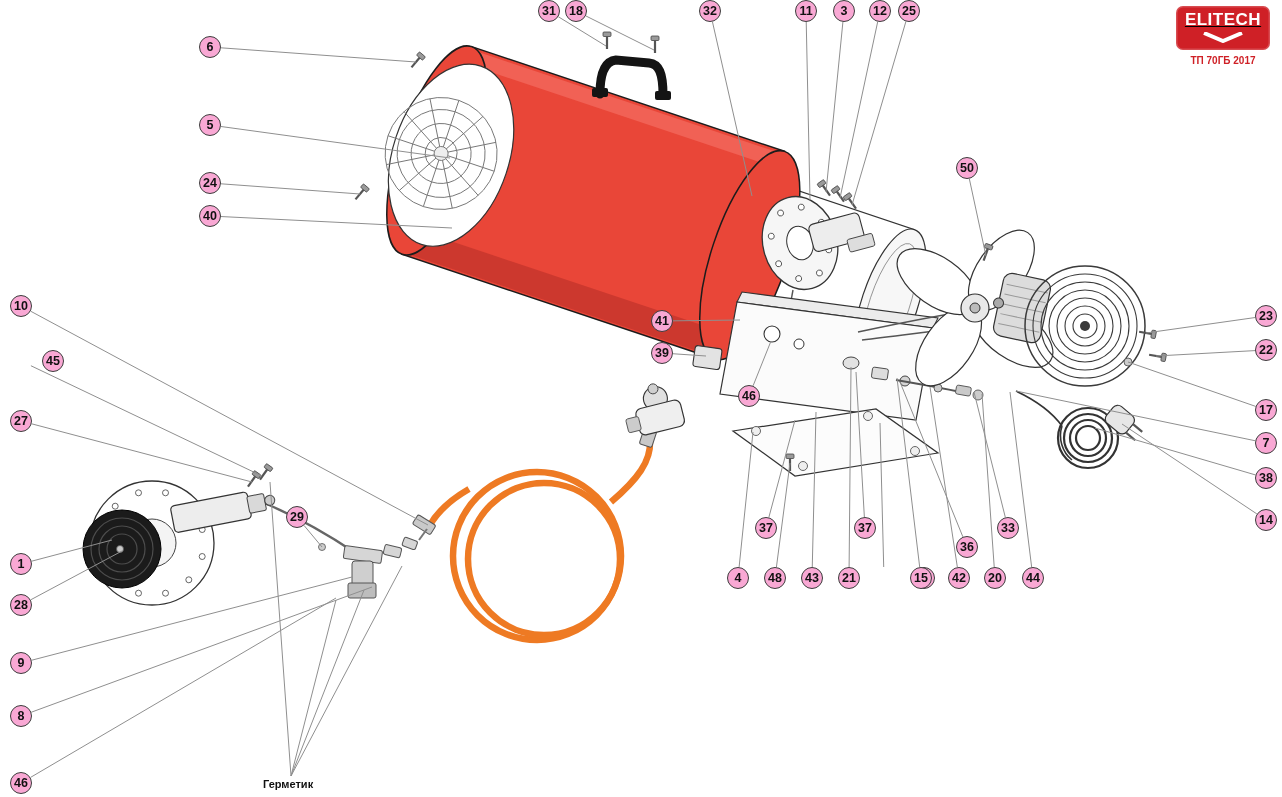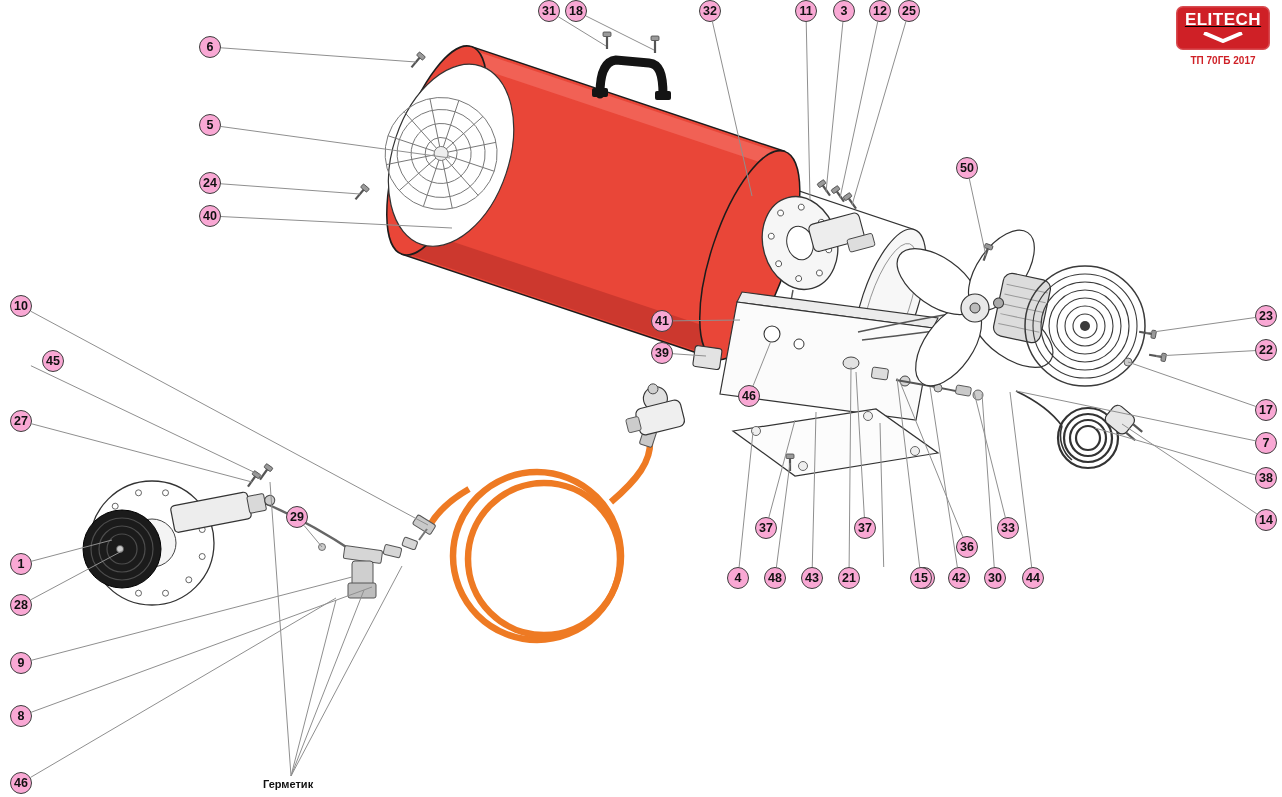--- a/index.html
+++ b/index.html
@@ -330,21 +330,21 @@
       <div class="callout" style="left: 854px; top: 517px; text-align: center;">37</div>
       <div class="callout" style="left: 956px; top: 536px;">36</div>
       <div class="callout" style="left: 997px; top: 517px;">33</div>
       <div class="callout" style="left: 727px; top: 567px;">4</div>
       <div class="callout" style="left: 764px; top: 567px;">48</div>
       <div class="callout" style="left: 801px; top: 567px;">43</div>
       <div class="callout" style="left: 838px; top: 567px;">21</div>
       <div class="callout" style="left: 873px; top: 567px; margin-left: 40px;">15</div>
       <div class="callout" style="left: 910px; top: 567px;">15</div>
       <div class="callout" style="left: 948px; top: 567px;">42</div>
-      <div class="callout" style="left: 984px; top: 567px;">30</div>
+      <div class="callout" style="left: 984px; top: 567px;">20</div>
       <div class="callout" style="left: 1022px; top: 567px;">44</div>
     </div>
 
   <div class="logo">
     <div class="logo-box">
       <span class="logo-text">ELITECH</span>
       <svg class="chev" width="44" height="11" viewBox="0 0 44 11">
         <path d="M3 1 L22 9 L41 1" fill="none" stroke="#ffffff" stroke-width="4"></path>
       </svg>
     </div>

